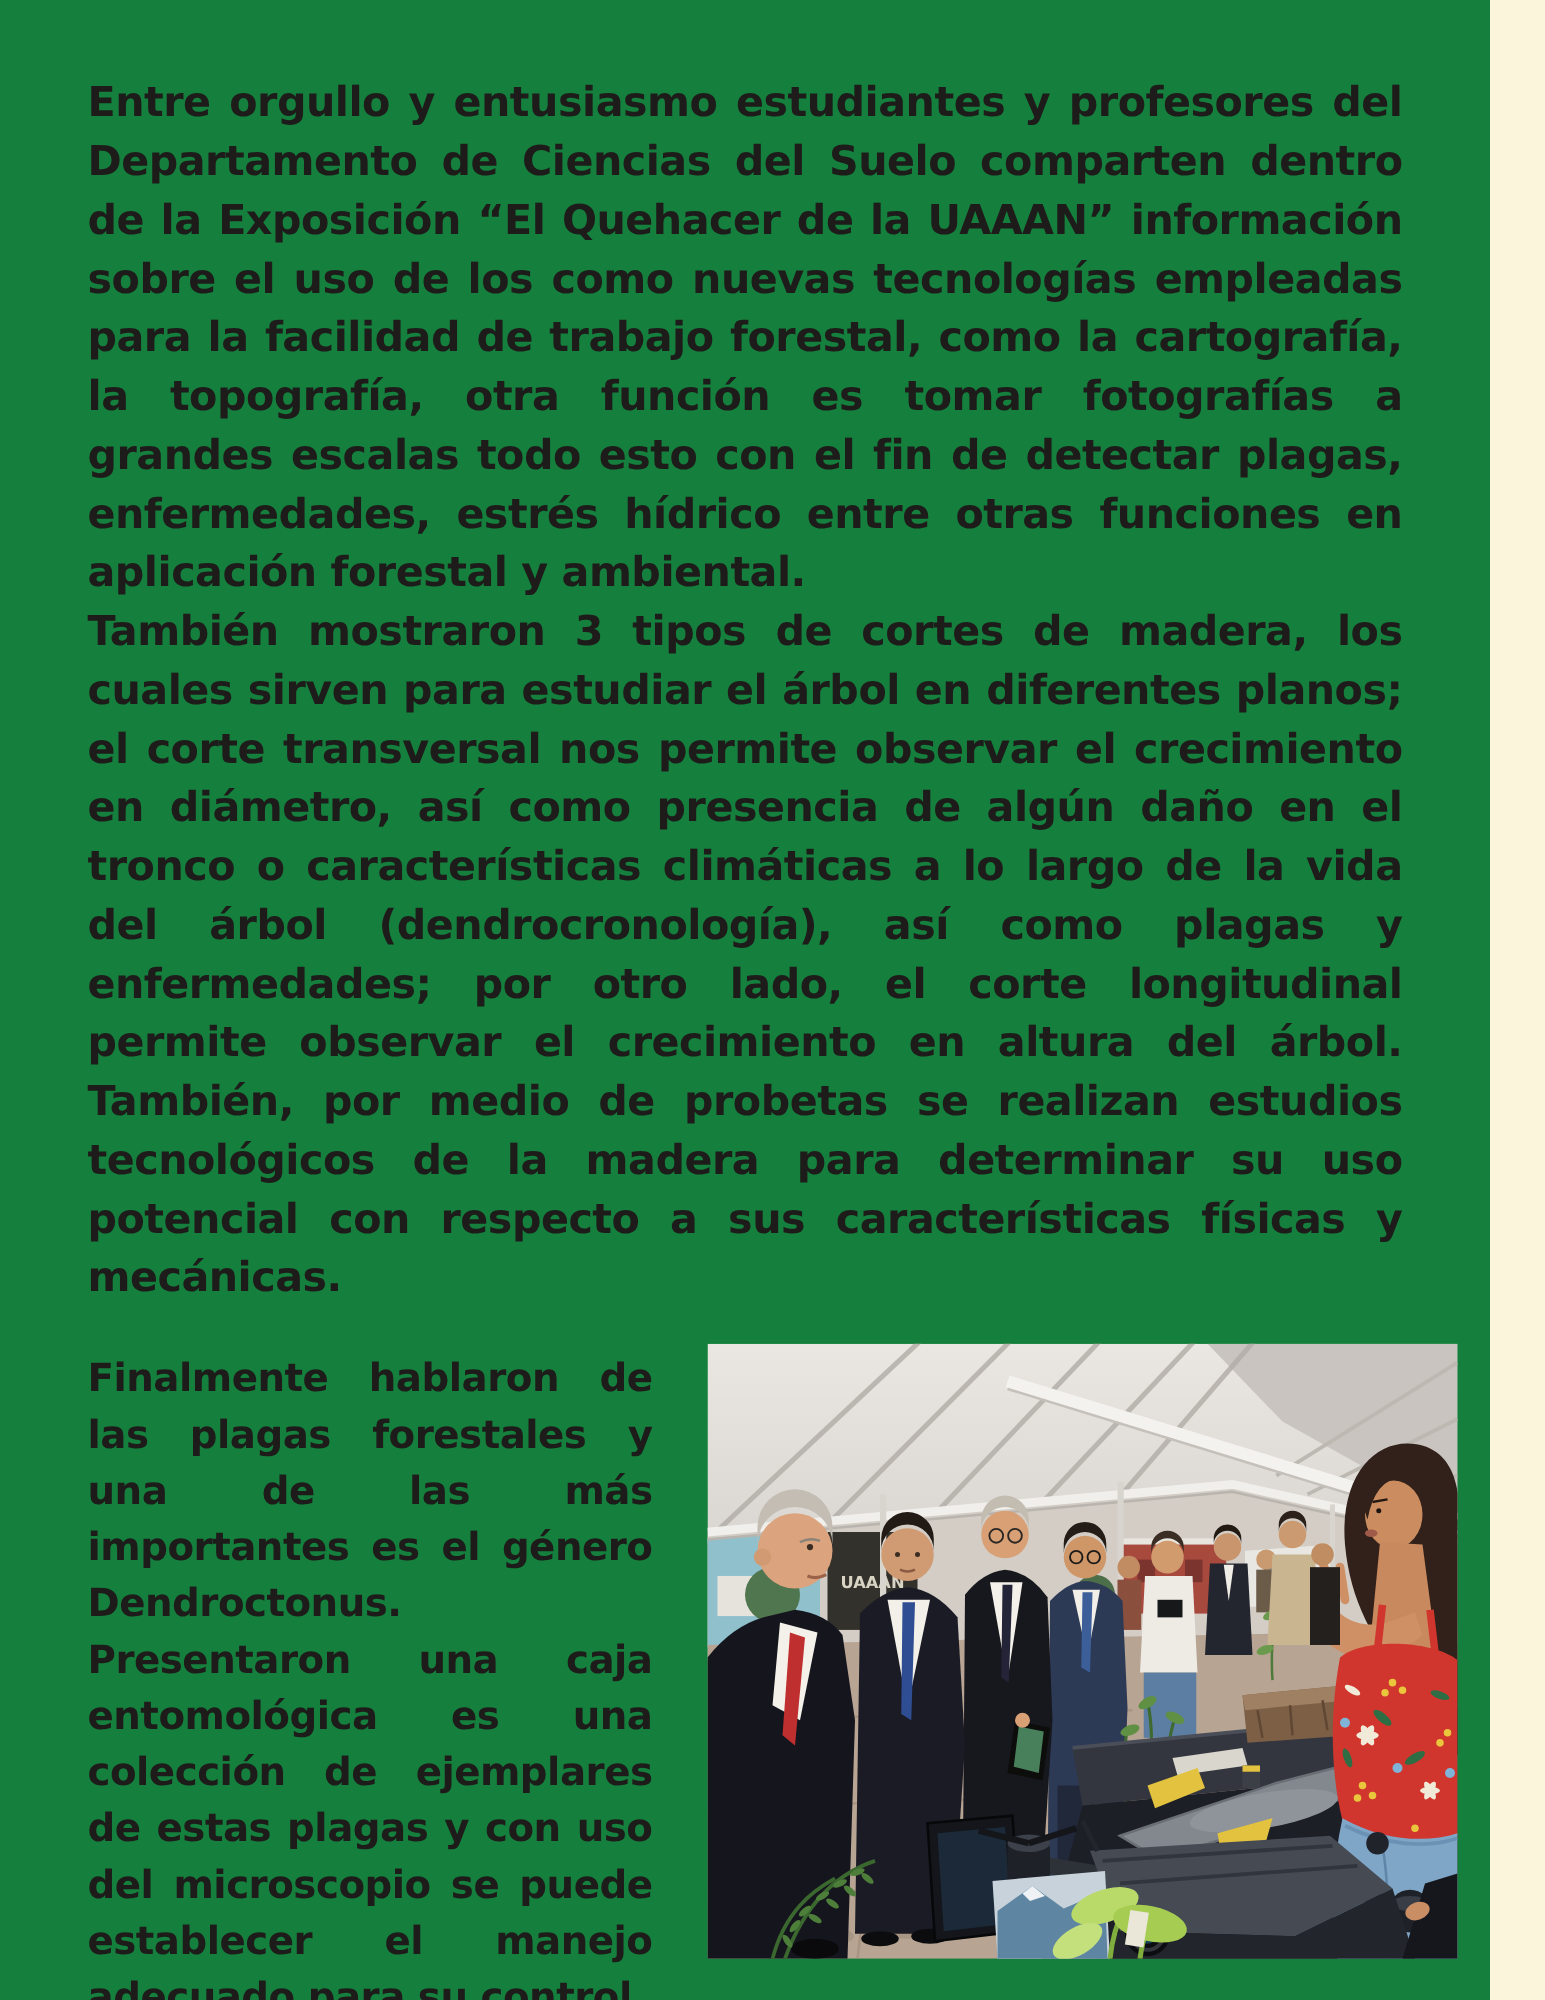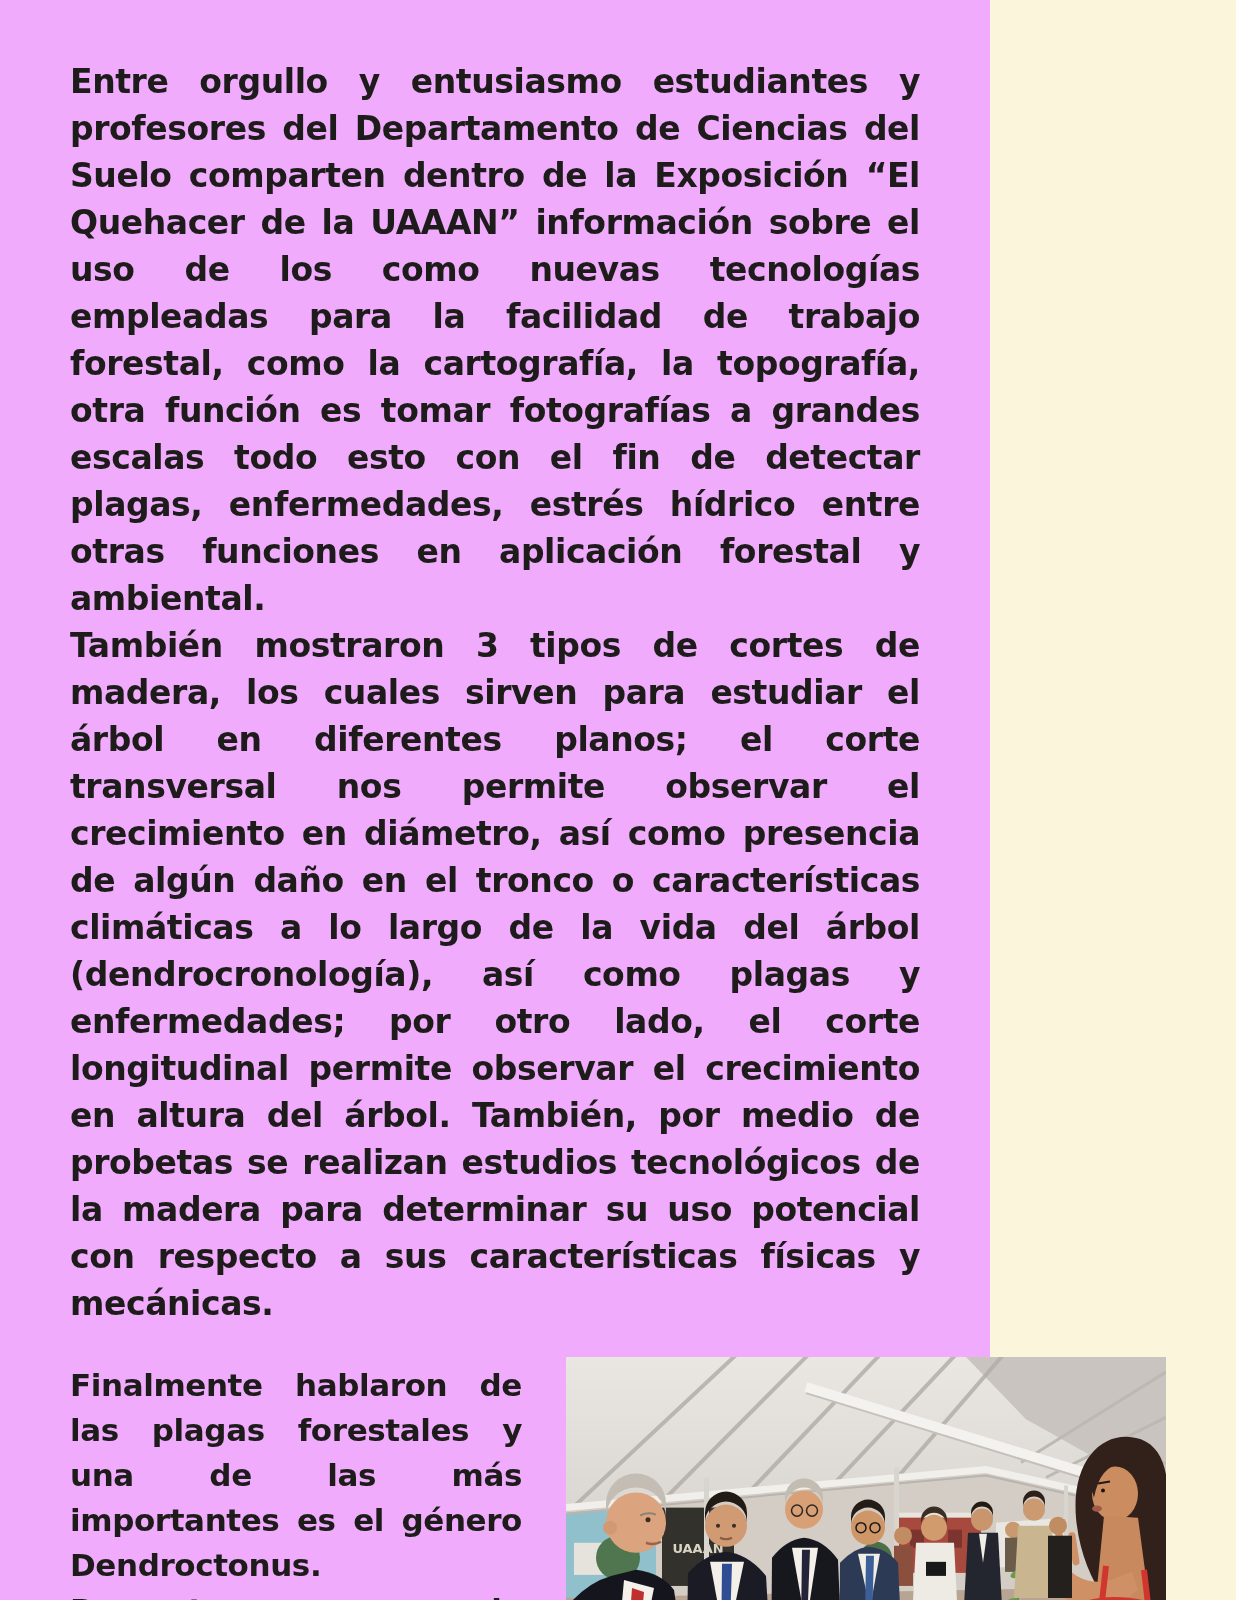--- a/index.html
+++ b/index.html
@@ -5,24 +5,24 @@
   html, body { margin: 0; padding: 0; }
   body {
     width: 1236px;
     height: 1600px;
     background: #FBF5DC;
     font-family: "DejaVu Sans", sans-serif;
     overflow: hidden;
   }
   .page {
     box-sizing: border-box;
-    width: 990px;
+    width: 1192px;
     height: 1600px;
     padding: 58px 70px 0 70px;
-    background: #f0abfc;
+    background: #15803d;
   }
   .lead {
     margin: 0;
     font-family: "DejaVu Sans", sans-serif;
     font-weight: 700;
     font-size: 33px;
     line-height: 47px;
     letter-spacing: -0.4px;
     color: #1D1C1A;
     text-align: justify;

